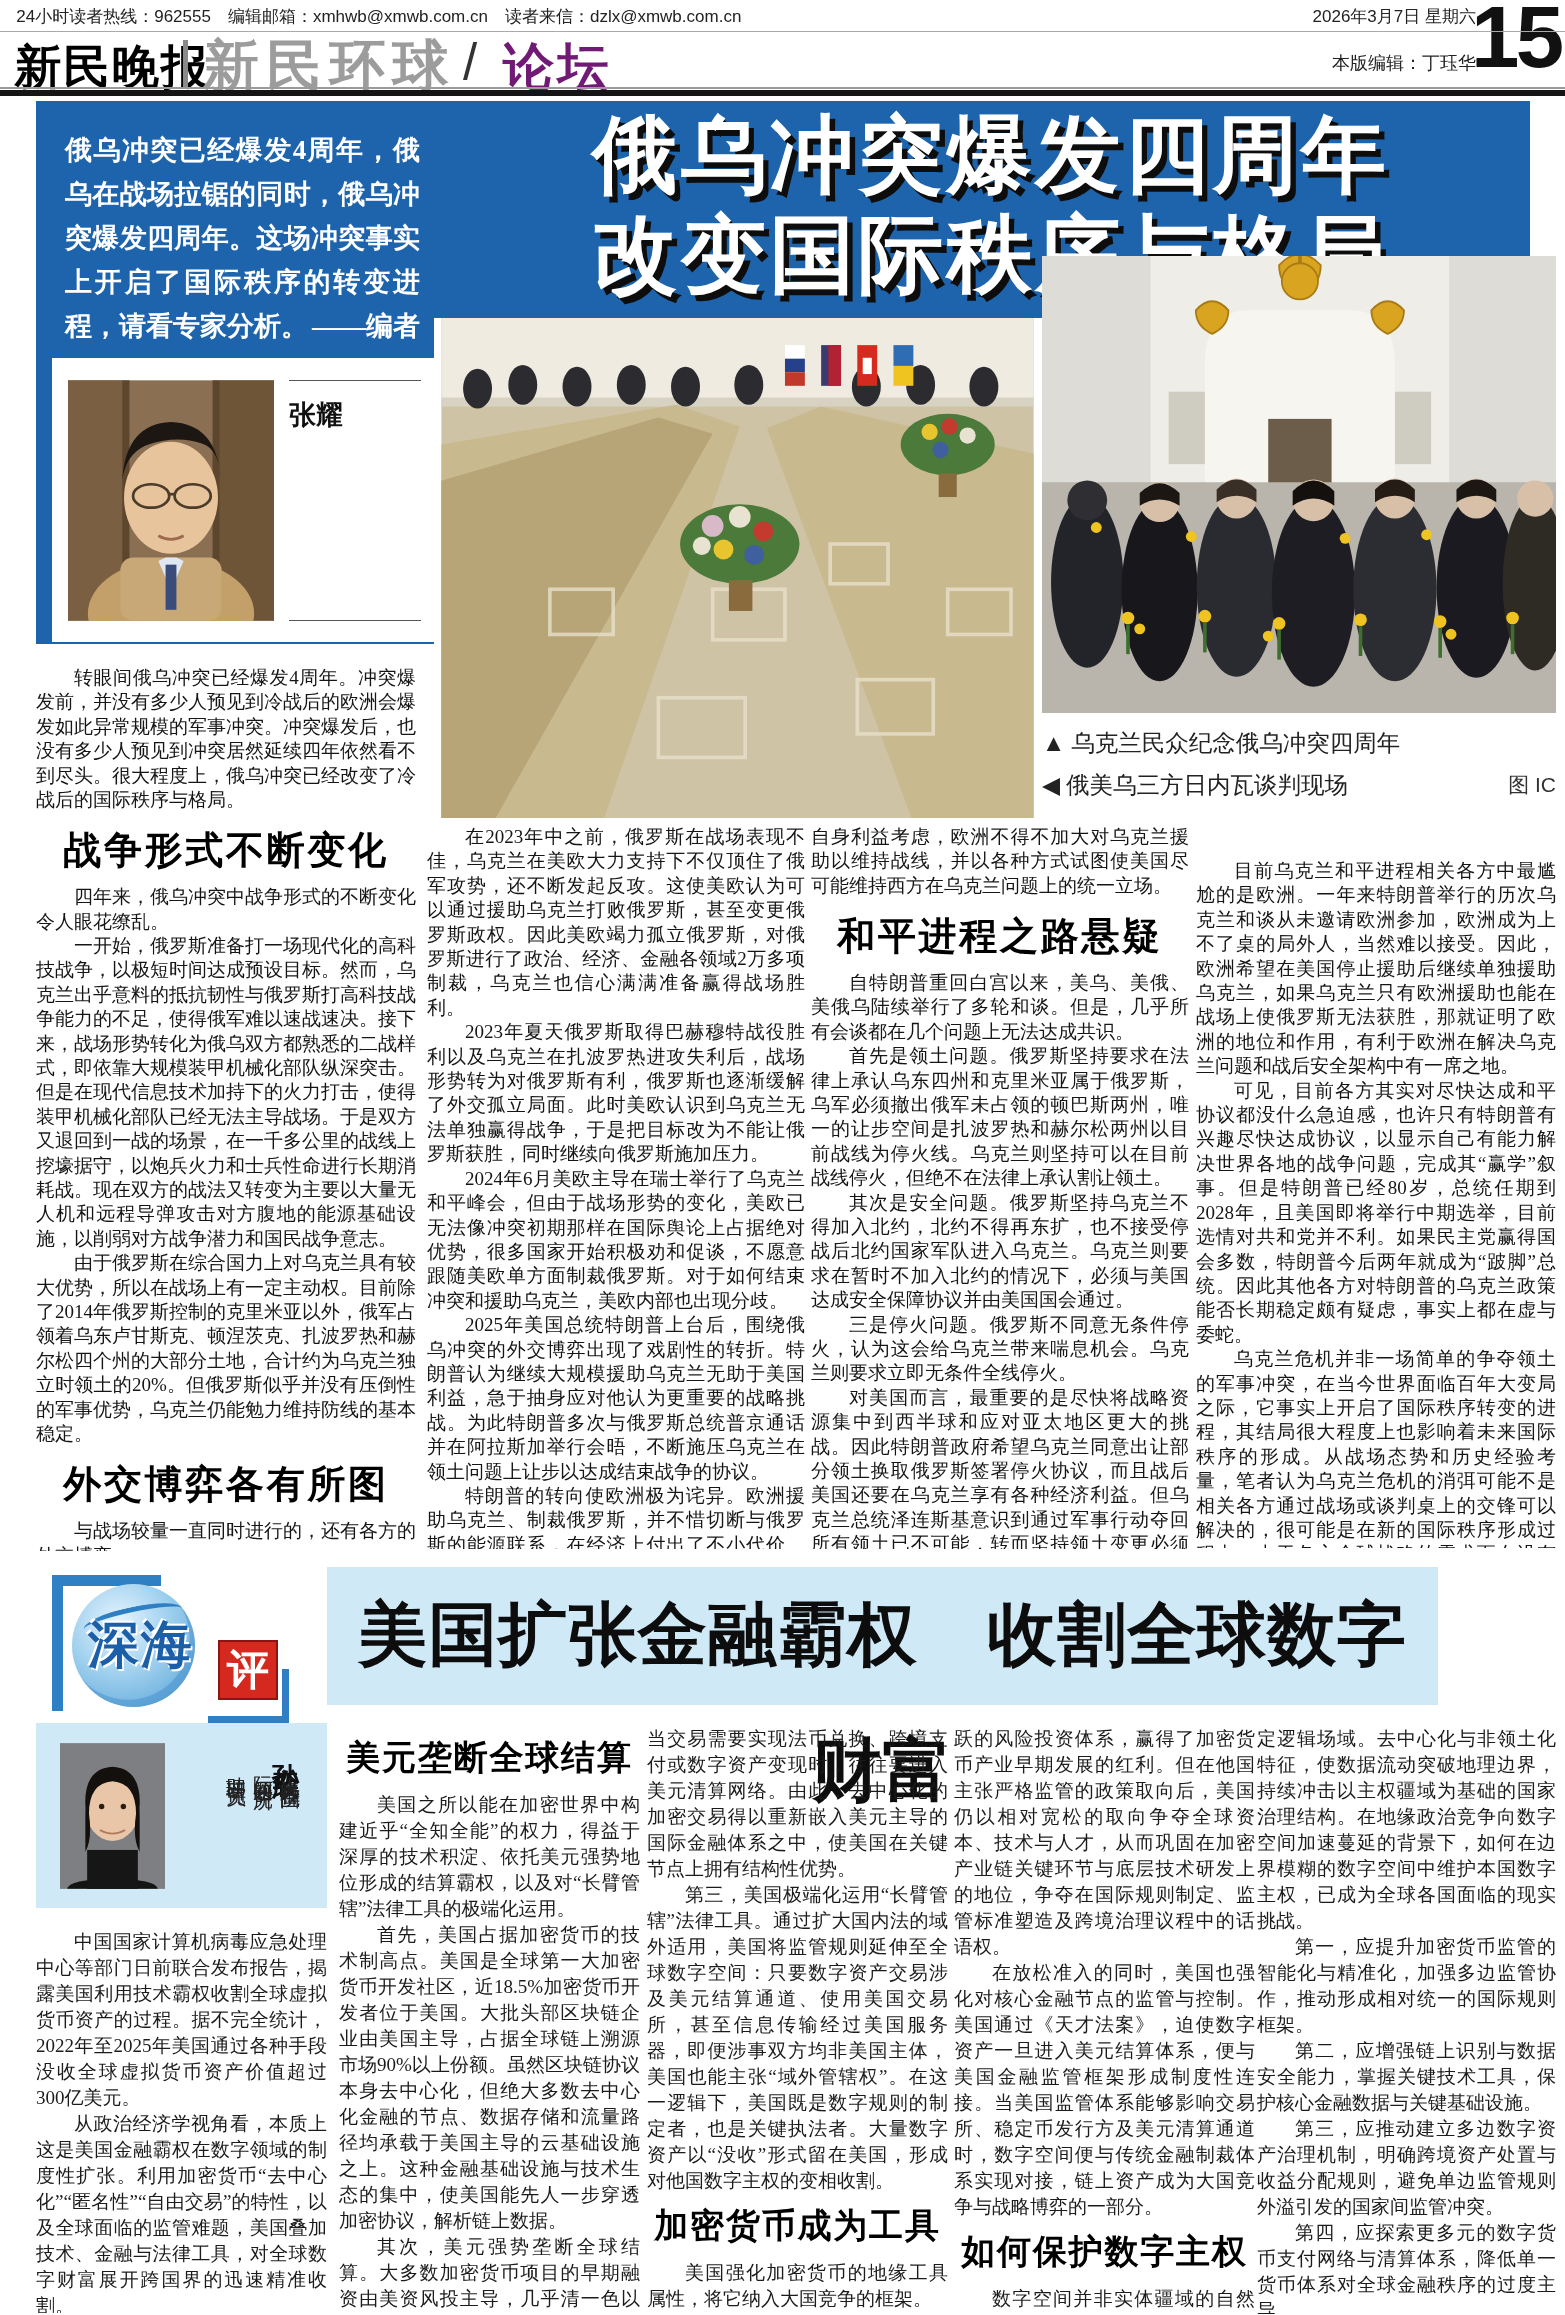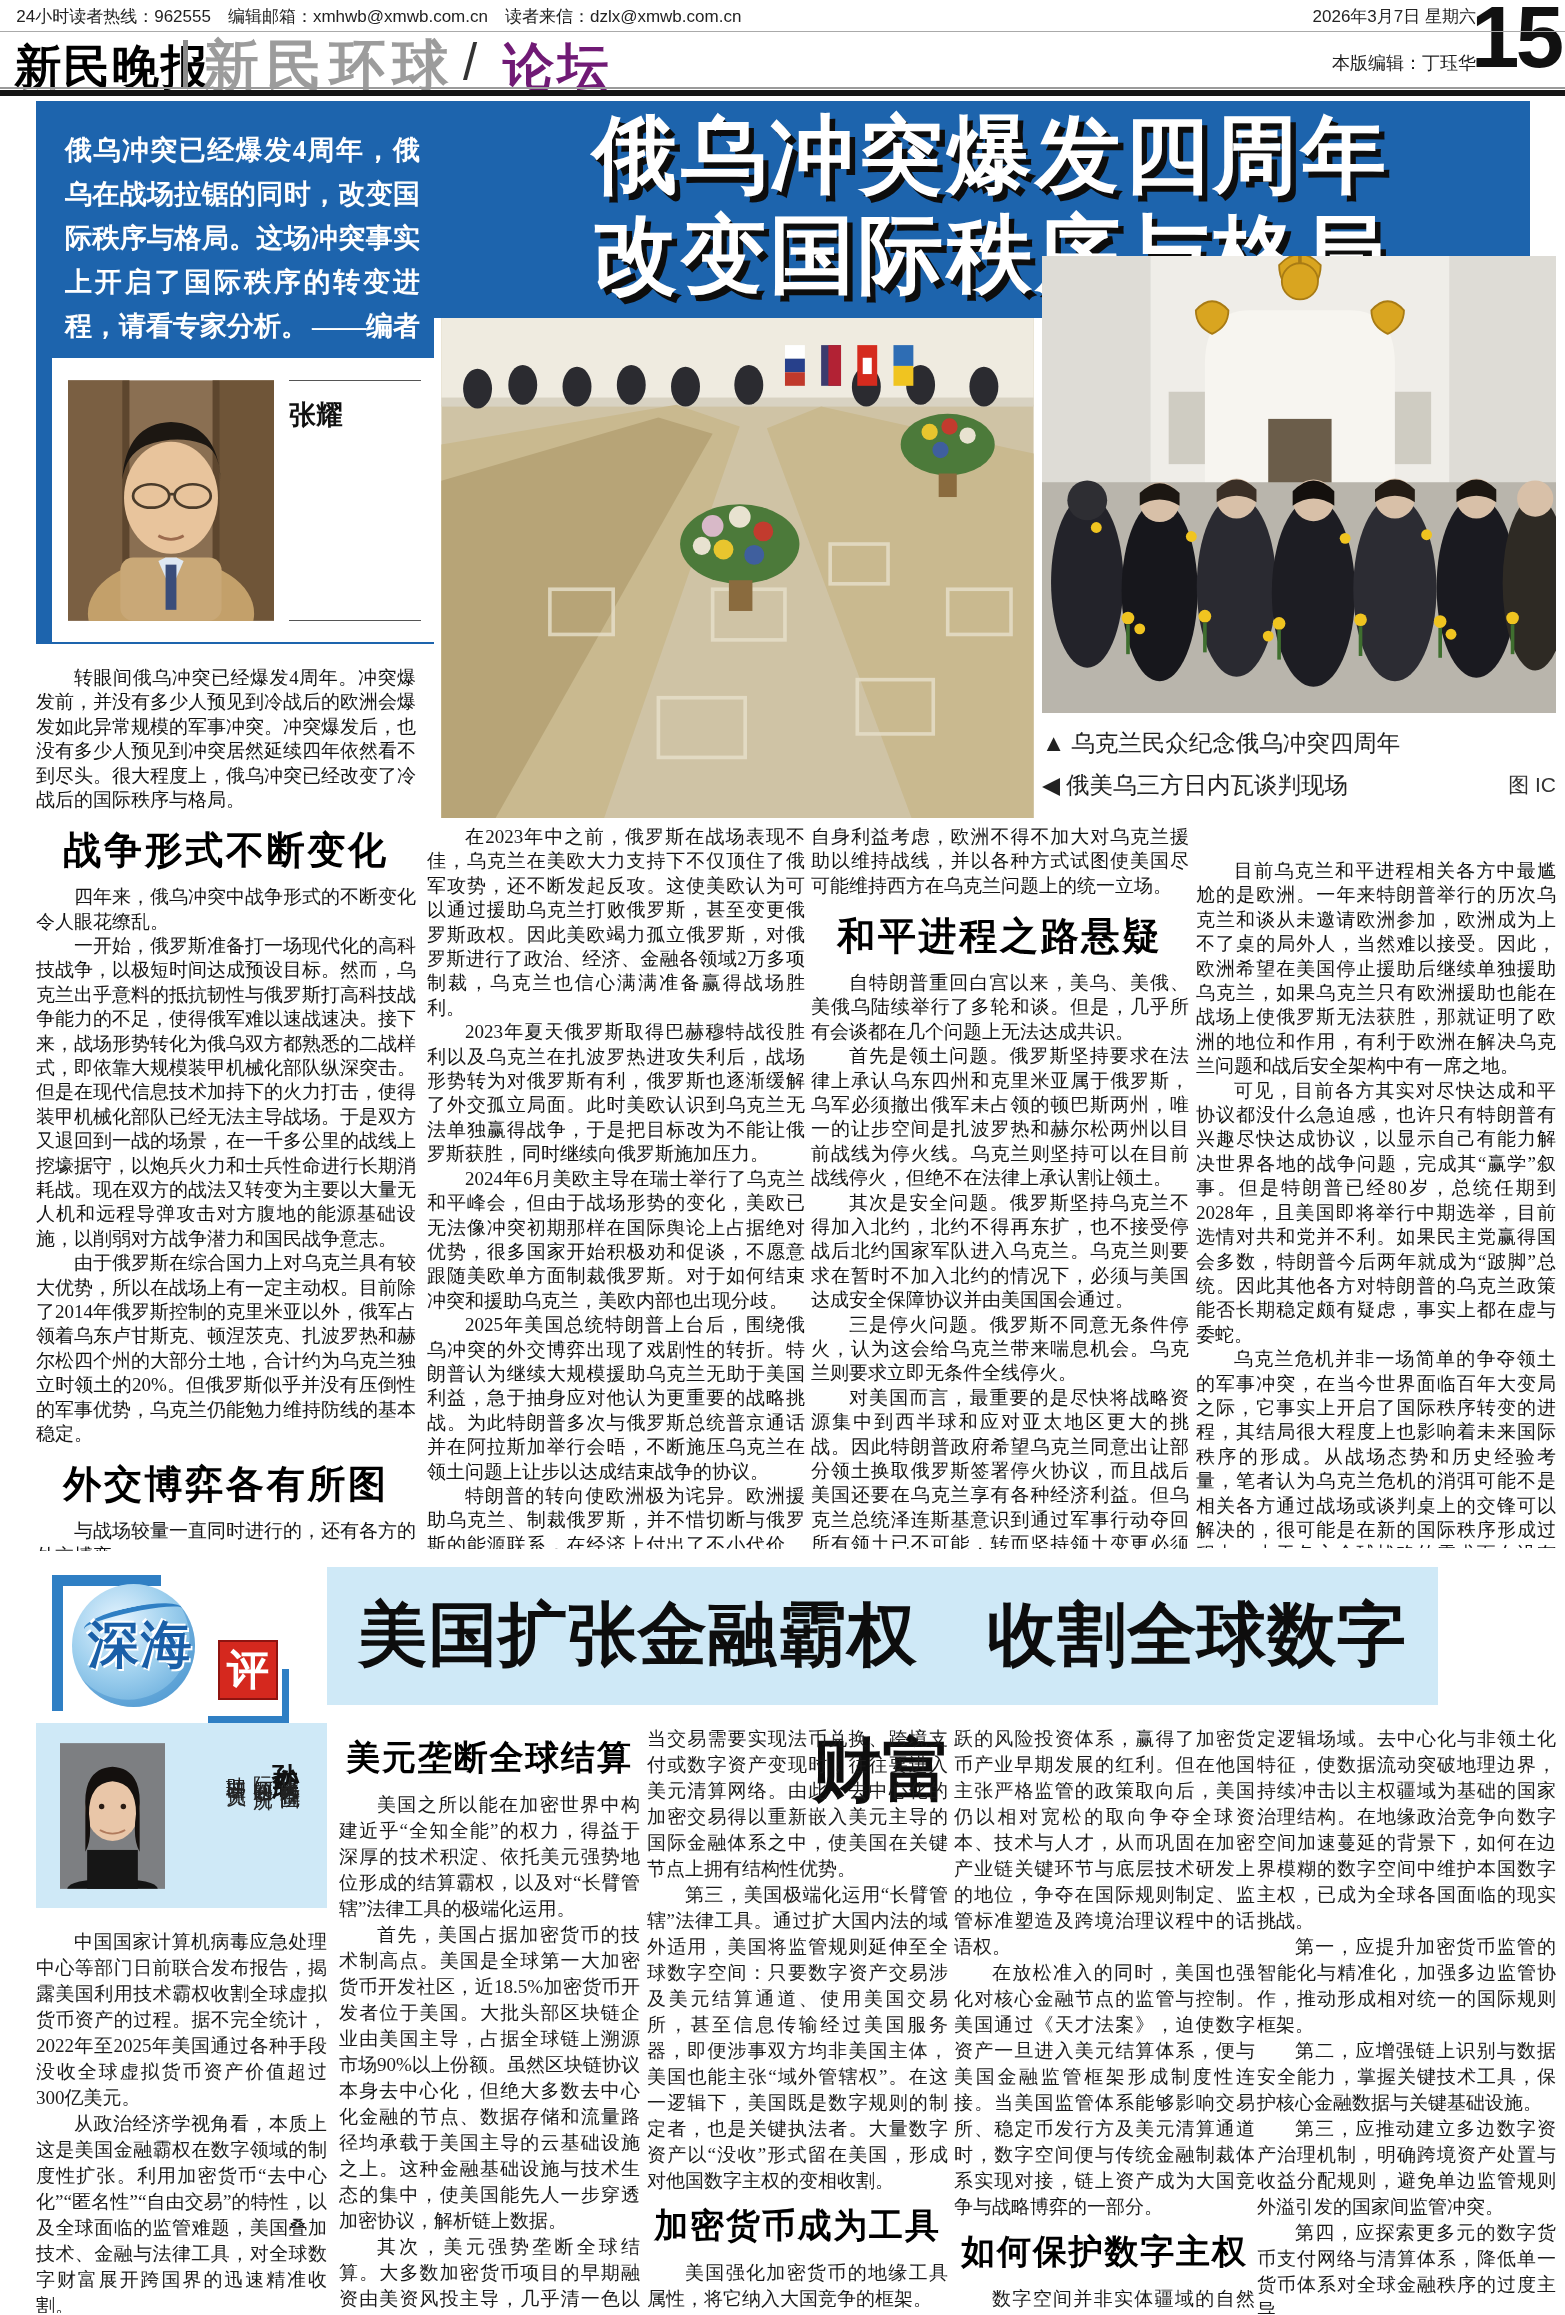--- a/index.html
+++ b/index.html
@@ -110,21 +110,21 @@
   <div class="mh-section" data-name="section-title">新民环球</div>
   <div class="mh-slash" data-name="section-slash">/</div>
   <div class="mh-sub" data-name="subsection-title">论坛</div>
   <div class="rule-thin" data-name="header-rule-thin"></div>
   <div class="rule-thick" data-name="header-rule-thick"></div>
 
   <div class="blueA" data-name="banner-background"></div>
   <div class="blueB" data-name="banner-background-left"></div>
 
   <div class="ednote" data-name="editor-note">
-    <span data-name="editor-note-text">俄乌冲突已经爆发4周年，俄乌在战场拉锯的同时，改变国际秩序与格局。这场冲突事实上开启了国际秩序的转变进程，请看专家分析。</span>
+    <span data-name="editor-note-text">俄乌冲突已经爆发4周年，俄乌在战场拉锯的同时，俄乌冲突爆发四周年。这场冲突事实上开启了国际秩序的转变进程，请看专家分析。</span>
     <span class="sign" data-name="editor-note-signature">——编者</span>
   </div>
 
   <div class="headline1" data-name="main-headline">
     <div data-name="main-headline-line1">俄乌冲突爆发四周年</div>
     <div data-name="main-headline-line2">改变国际秩序与格局</div>
   </div>
 
   <div class="a1card" data-name="author-card">
     <div class="a1photo" data-name="author-portrait">

